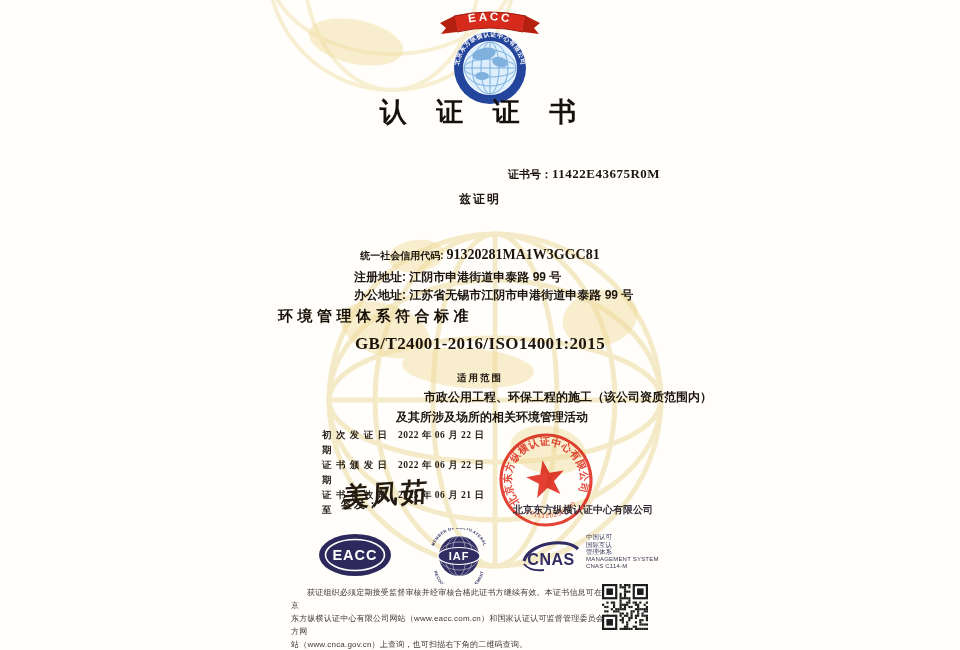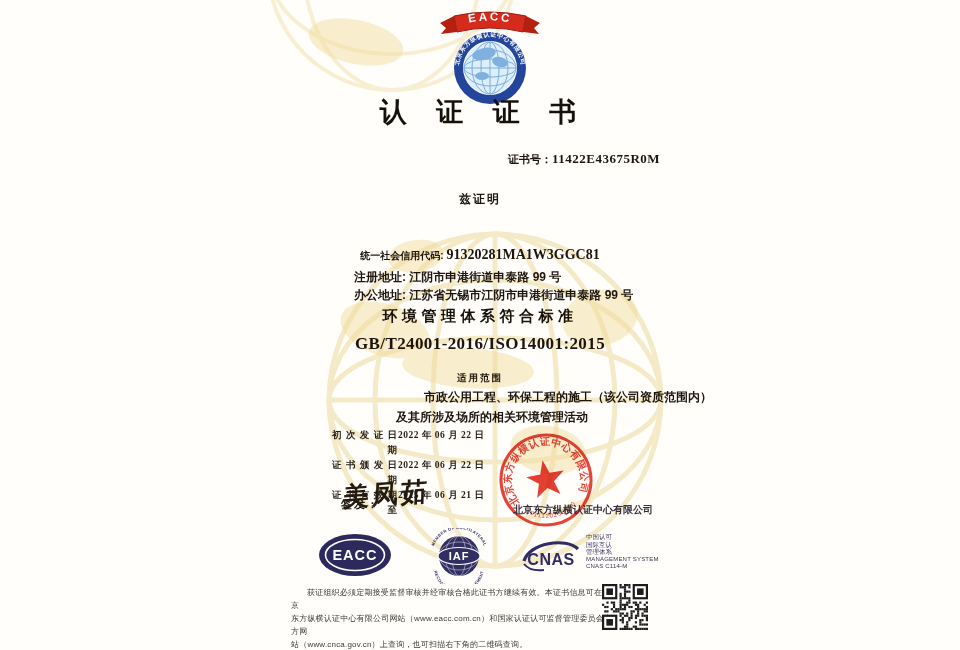--- a/index.html
+++ b/index.html
@@ -11,46 +11,46 @@
   }
   .abs{position:absolute;}
   .serif{font-family:Liberation Serif, serif;}
   #page{position:absolute;inset:0;}
   .watermark{position:absolute;left:0;top:0;pointer-events:none;}
 
   .emblem{left:438px;top:10px;width:104px;height:102px;}
 
   .cert-title{left:278px;top:94px;width:400px;text-align:center;
     font-size:27px;font-weight:700;letter-spacing:11px;text-indent:11px;color:#15100a;}
-  .cert-no{left:508px;top:151px;font-size:11px;font-weight:700;white-space:nowrap;}
+  .cert-no{left:508px;top:166px;font-size:11px;font-weight:700;white-space:nowrap;}
   .cert-no .val{font-family:"Liberation Serif","DejaVu Serif",serif;font-size:13px;font-weight:600;letter-spacing:.5px;}
 
   .col{left:278px;top:0;width:404px;height:650px;}
   .certify{position:absolute;left:0;top:191px;width:100%;text-align:center;
     font-size:12px;font-weight:700;letter-spacing:2px;}
   .company{position:absolute;left:0;top:202px;width:100%;text-align:center;
     font-size:17.5px;font-weight:700;letter-spacing:.5px;color:#151009;}
   .credit{position:absolute;left:0;top:247px;width:100%;text-align:center;
     font-size:10px;font-weight:700;white-space:nowrap;}
   .credit .val{font-family:"Liberation Serif","DejaVu Serif",serif;font-size:14px;font-weight:600;}
   .addr{position:absolute;left:76px;top:268px;font-size:12px;font-weight:700;line-height:18px;white-space:nowrap;}
-  .sysline{position:absolute;left:0;top:307px;width:100%;text-align:center;
+  .sysline{position:absolute;left:0;top:307px;width:100%;
     font-size:15px;font-weight:700;letter-spacing:4.5px;color:#181108;}
   .standard{position:absolute;left:0;top:334px;width:100%;text-align:center;
     font-size:17px;font-weight:600;letter-spacing:.4px;}
   .scope-title{position:absolute;left:0;top:372px;width:100%;text-align:center;
     font-size:9.5px;font-weight:700;letter-spacing:2px;}
   .scope1{position:absolute;left:-30px;top:389px;width:464px;text-align:right;
     font-size:12px;font-weight:700;}
   .scope2{position:absolute;left:12px;top:409px;width:100%;text-align:center;
     font-size:12px;font-weight:700;}
 
   .dates{left:322px;top:428px;font-family:"Liberation Serif","DejaVu Serif",serif;
     font-size:9.5px;font-weight:700;line-height:15px;color:#241c12;}
-  .dates .row{display:flex;text-align:right;}
+  .dates .row{display:flex;}
   .dates .lbl{width:76px;letter-spacing:1px;}
   .dates .val{letter-spacing:.5px;}
 
   .issue-label{left:309px;top:497px;font-size:11px;font-weight:700;letter-spacing:2px;margin-left:32px;}
   .signature{left:343px;top:477px;font-size:26px;font-weight:700;color:#241b10;
     transform:rotate(-4deg) skewX(-6deg);letter-spacing:3px;}
 
   .seal{left:486px;top:420px;width:120px;height:120px;opacity:.9;mix-blend-mode:multiply;}
   .issuer{left:508px;top:503px;width:150px;text-align:center;
     font-size:10px;font-weight:700;color:#332c38;white-space:nowrap;}

